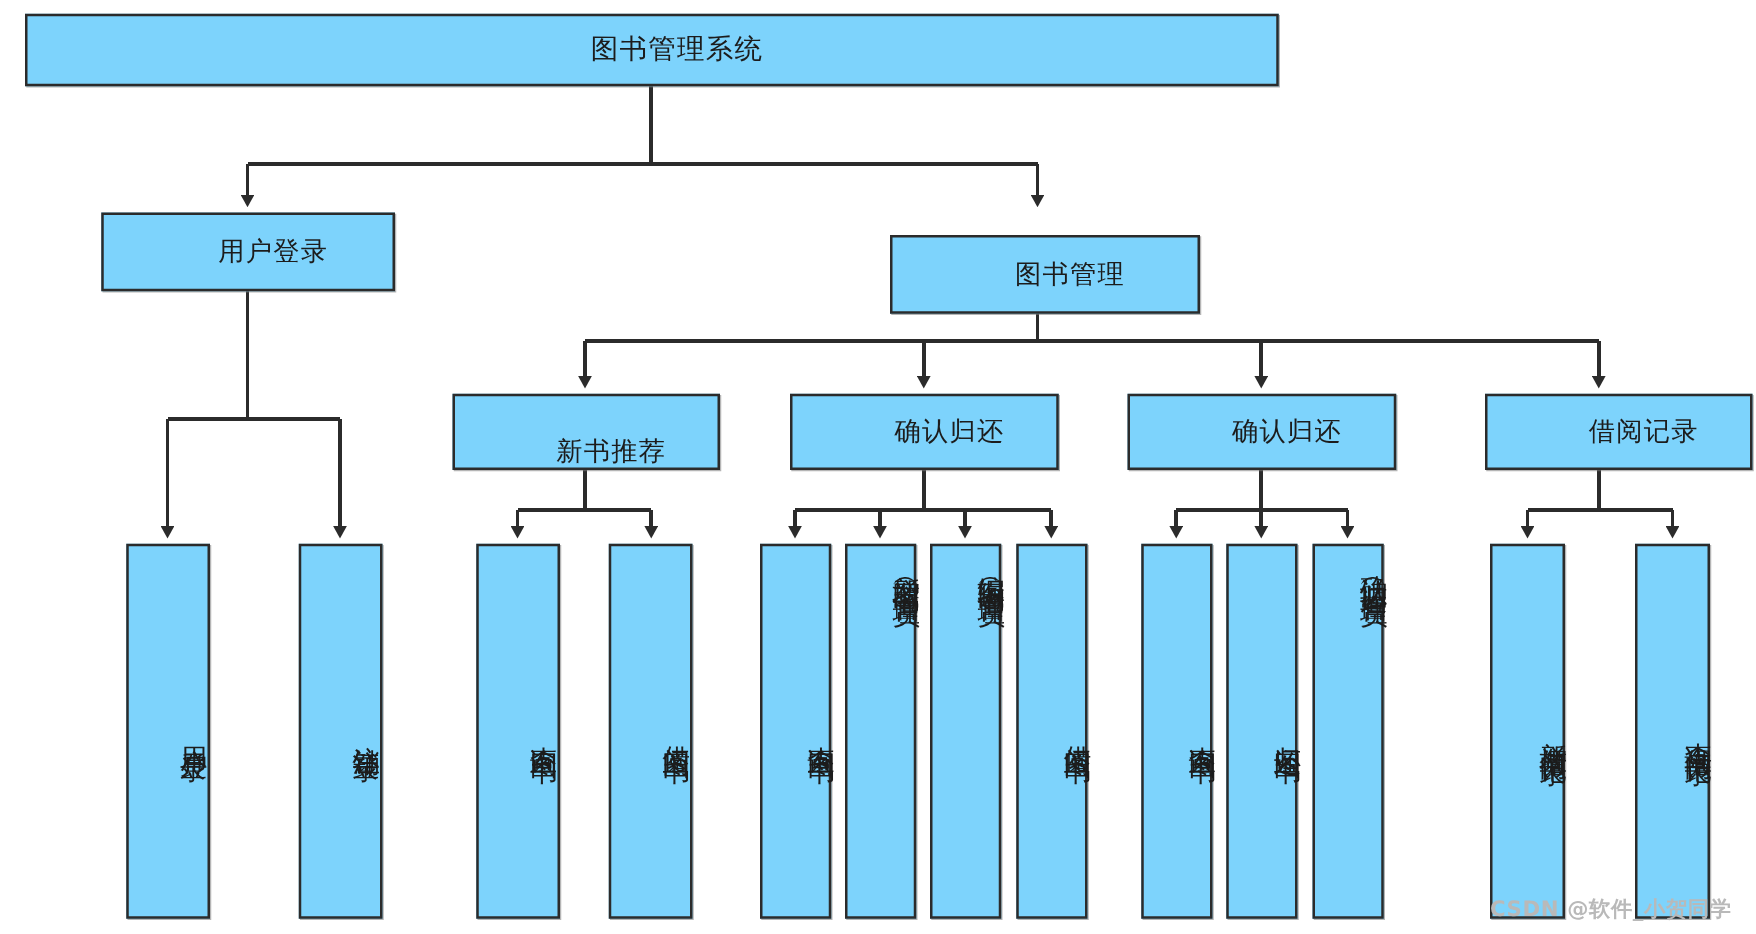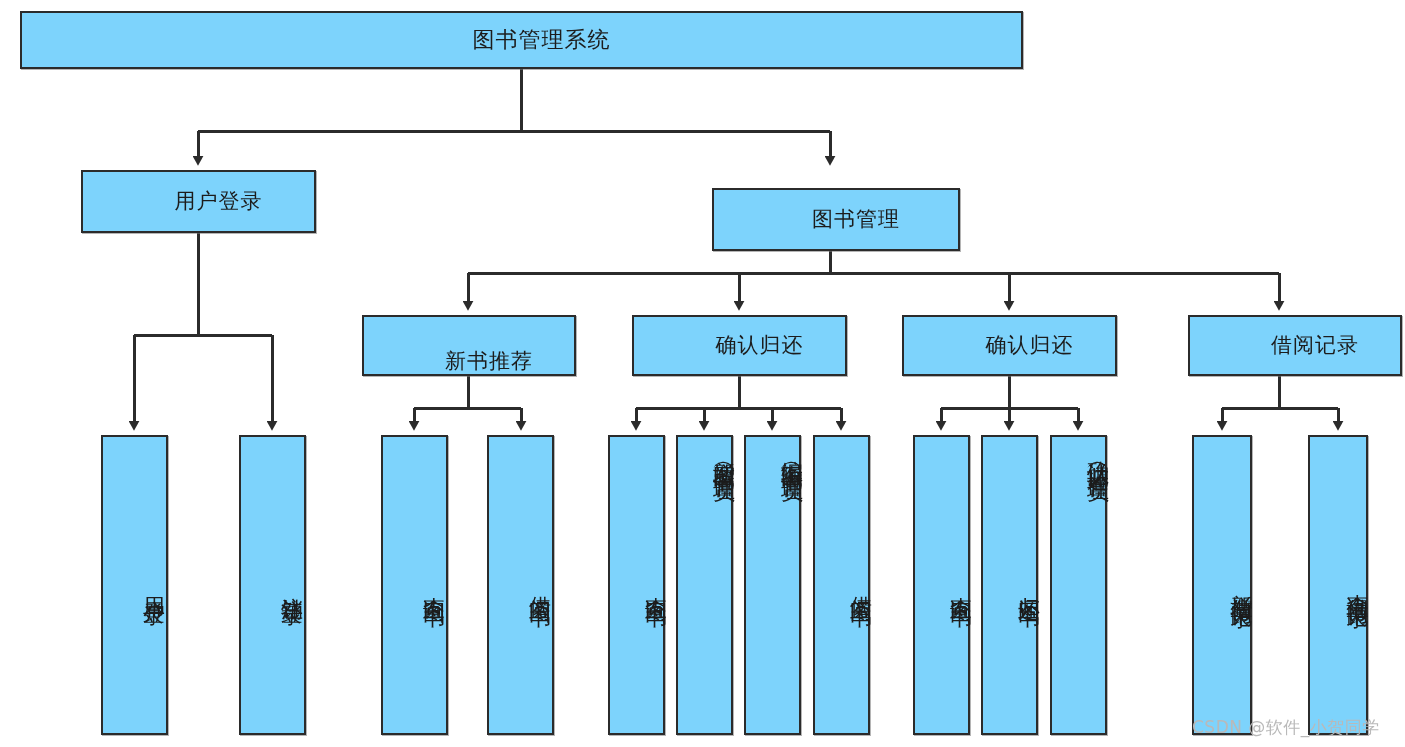--- a/index.html
+++ b/index.html
@@ -63,20 +63,21 @@
     align-items:center;
     padding-top:0;
   }
   .watermark{
     position:absolute;
     font-size:17px;
     color:#b9b9b9;
     white-space:nowrap;
     letter-spacing:0.5px;
     font-family:"DejaVu Sans","Liberation Sans",sans-serif;
+    font-weight:bold;
   }
 </style>
 </head>
 <body>
 
 <div id="diagram">
 
   <svg class="connectors" viewBox="0 0 1405 747" xmlns="http://www.w3.org/2000/svg">
     <defs>
       <marker id="arrow" markerWidth="10" markerHeight="11" refX="1.2" refY="5.5" orient="auto" markerUnits="userSpaceOnUse">

